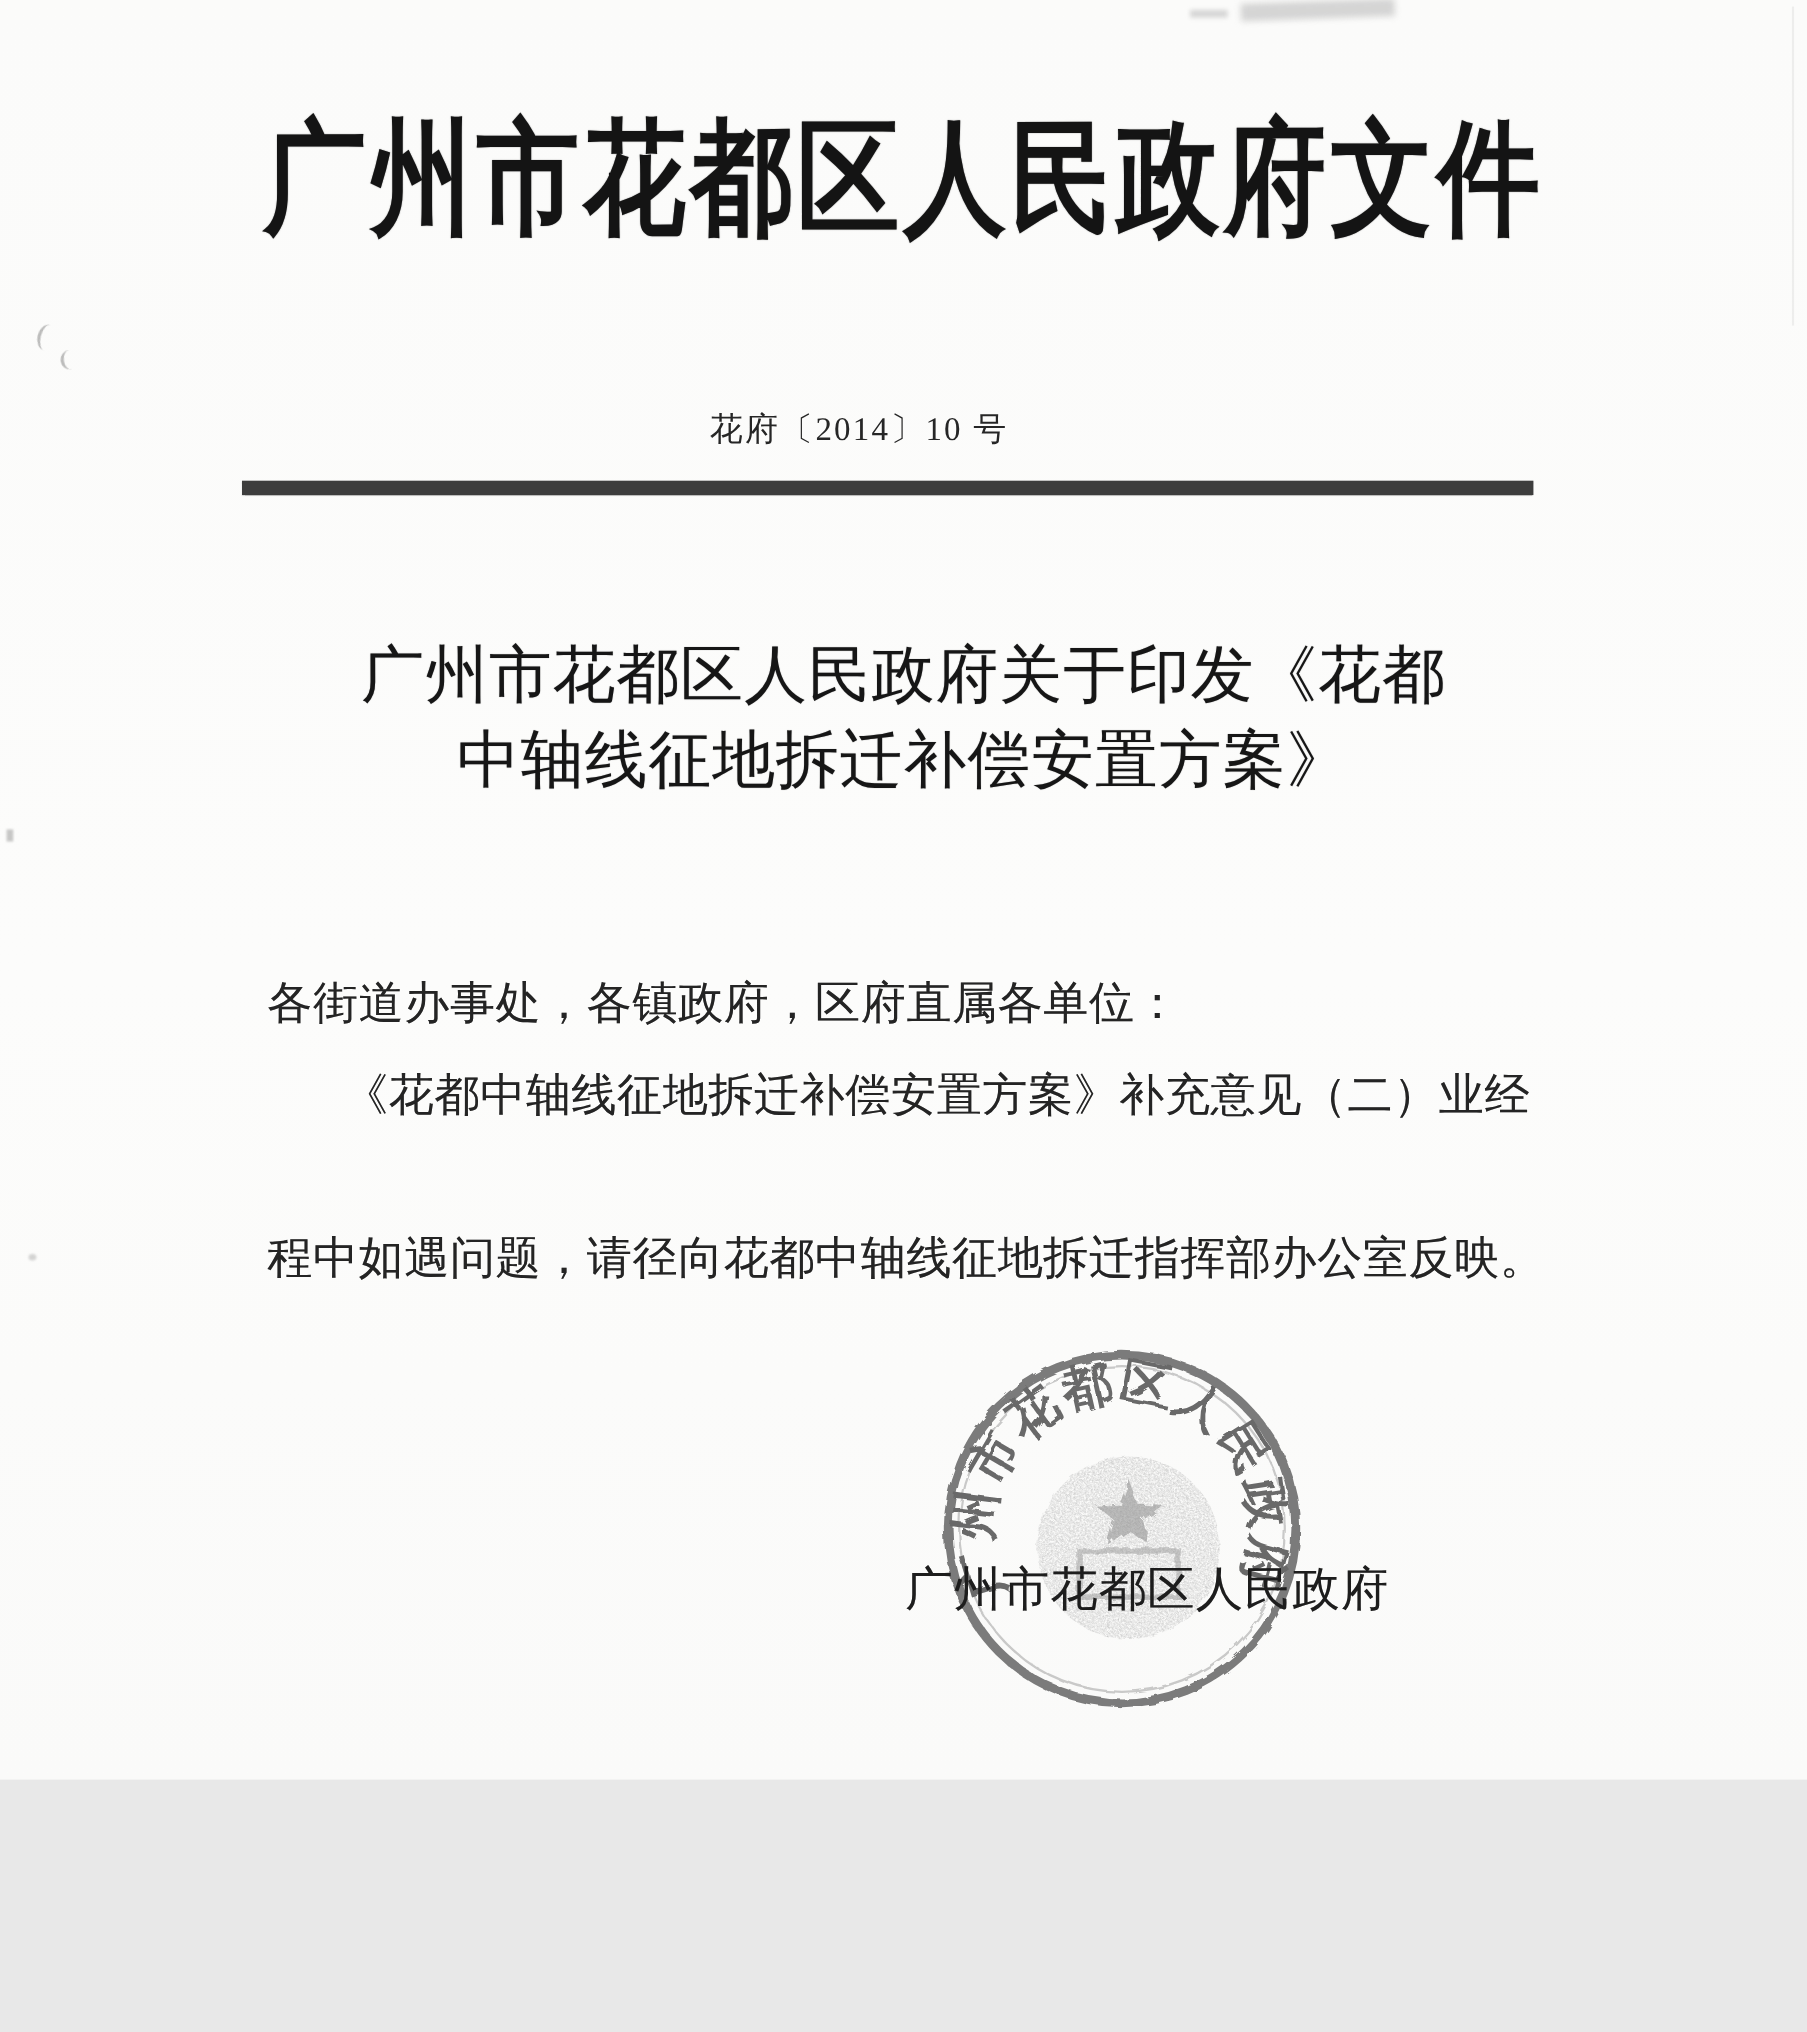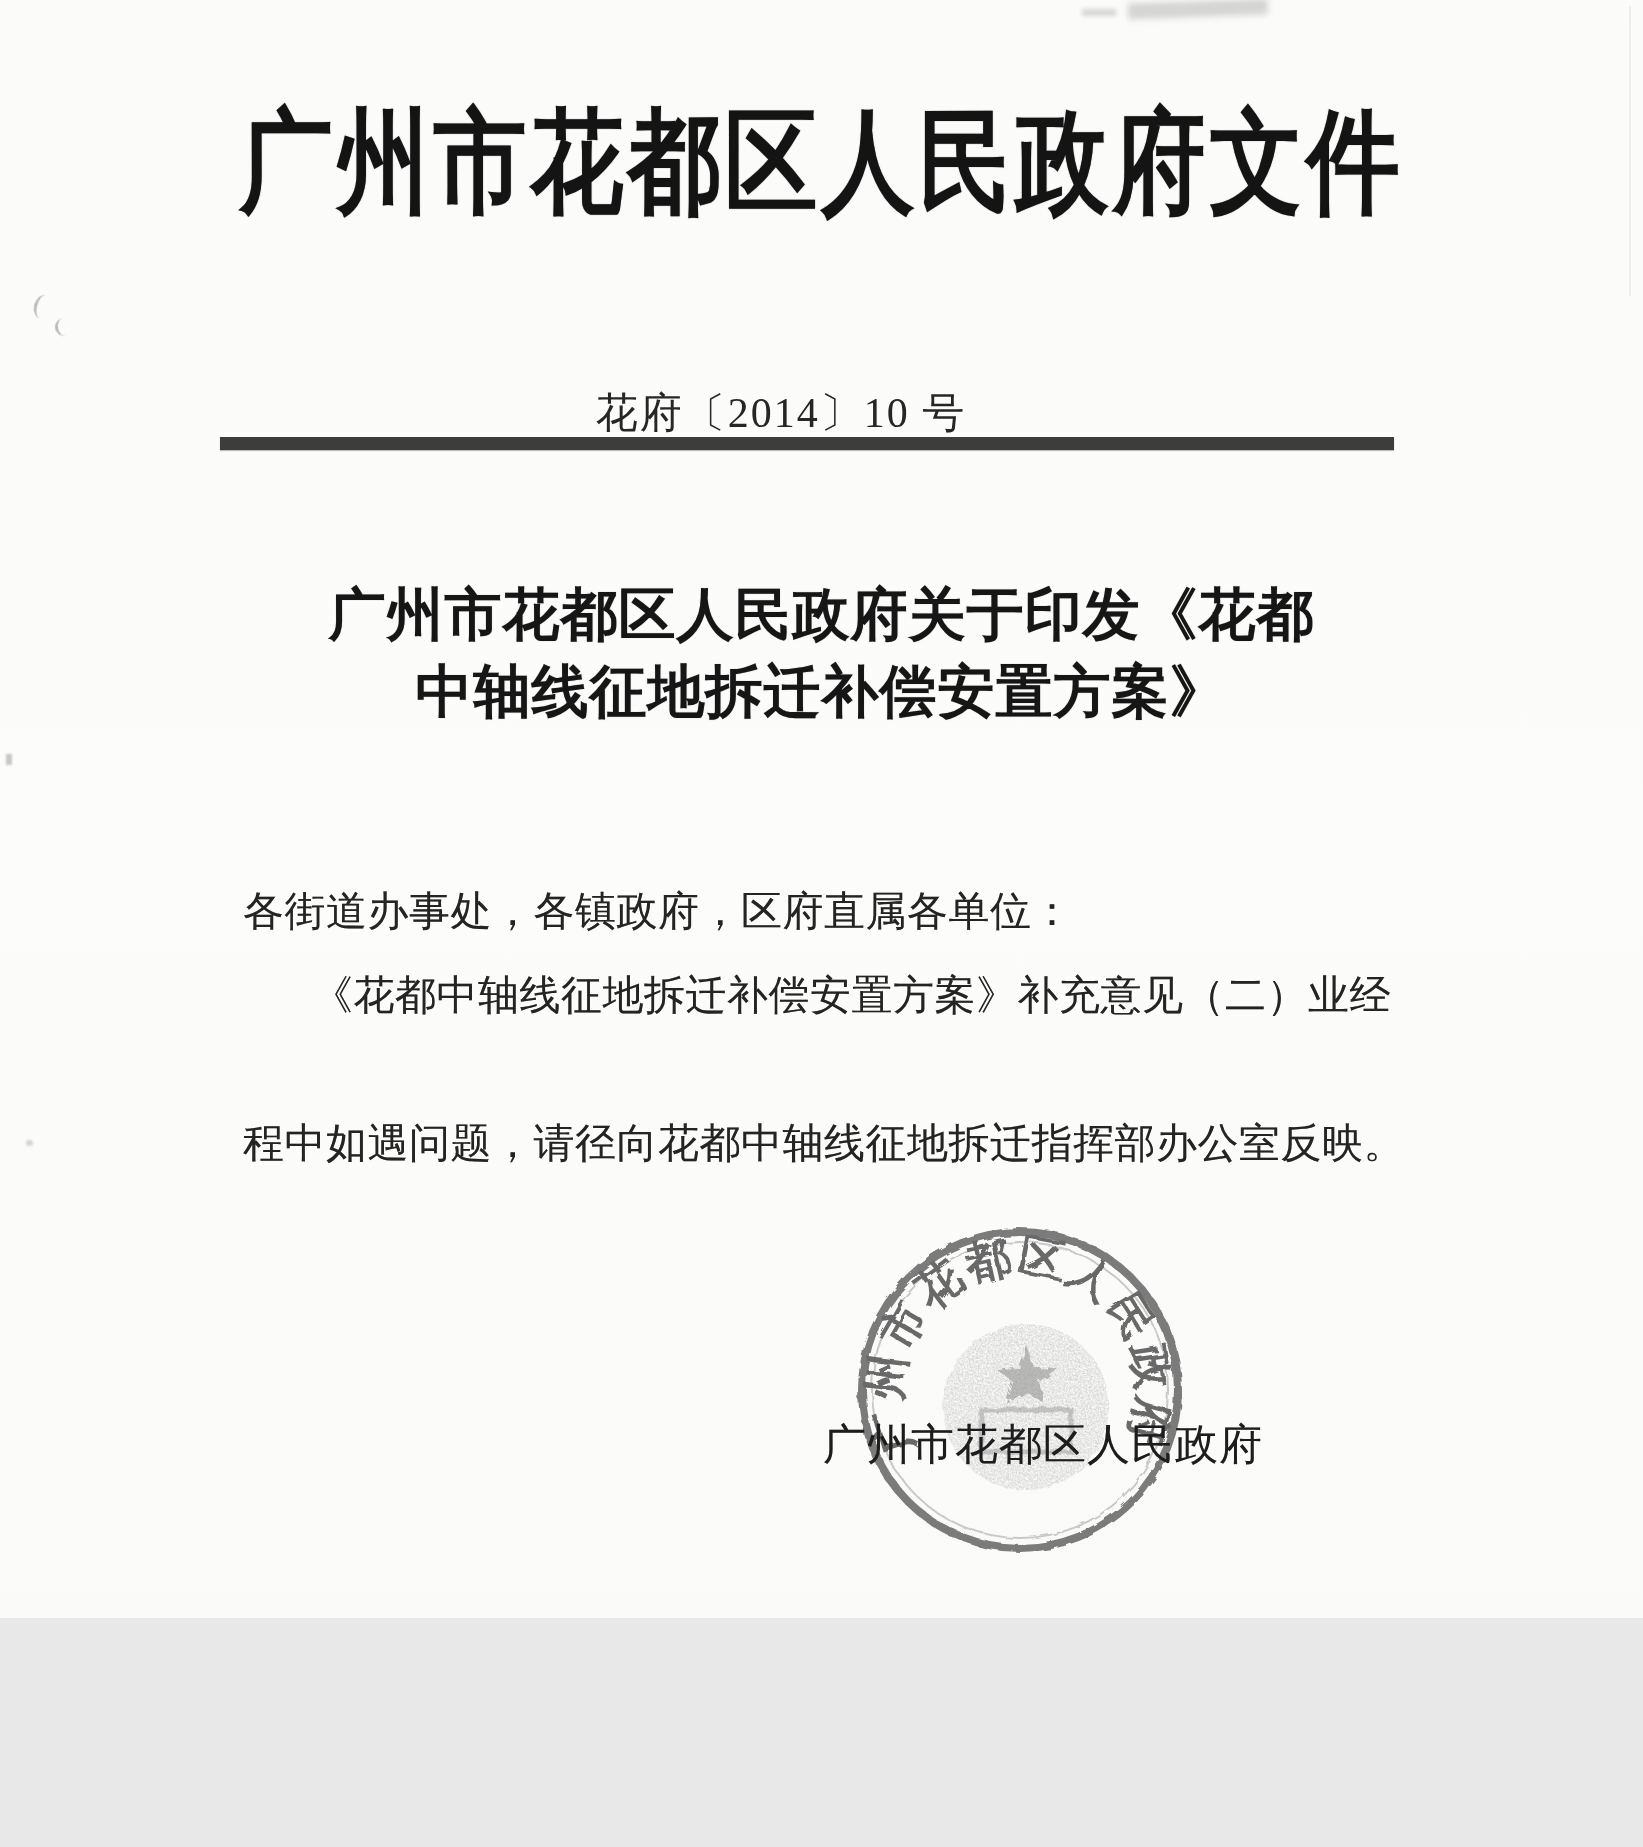--- a/index.html
+++ b/index.html
@@ -10,30 +10,30 @@
     overflow:hidden;color:#1f1f1f;
   }
   .header-title{
     position:absolute;top:86px;left:0;width:100%;text-align:center;
     font-family:"Liberation Serif","DejaVu Serif",serif;
     font-size:93px;font-weight:900;color:#141414;letter-spacing:4px;
     transform:scaleY(1.22);transform-origin:top center;white-space:nowrap;
     text-shadow:0 0 1px rgba(0,0,0,.55);
   }
   .doc-number{
-    position:absolute;top:385px;left:0;width:1562px;text-align:center;
-    font-size:42px;color:#262626;letter-spacing:2px;white-space:nowrap;
+    position:absolute;top:370px;left:0;width:1562px;text-align:center;
+    font-size:30px;color:#262626;letter-spacing:2px;white-space:nowrap;
   }
   .rule{
     position:absolute;left:220px;top:437px;width:1174px;height:13px;
     background:#3d3d3d;box-shadow:0 1px 1px rgba(0,0,0,.25);
   }
   .notice-title{
     position:absolute;top:576px;left:0;width:100%;text-align:center;
-    font-size:57px;font-weight:bold;color:#161616;line-height:77px;
+    font-size:57px;font-weight:normal;color:#161616;line-height:77px;
     letter-spacing:1px;text-shadow:0 0 1px rgba(0,0,0,.4);
   }
   .body-line{
     position:absolute;font-size:41px;color:#242424;white-space:nowrap;
     letter-spacing:0.5px;text-shadow:0 0 .5px rgba(0,0,0,.35);
   }
   .salutation{left:243px;top:884px;}
   .bline-1{left:312px;top:968px;}
   .bline-2{left:243px;top:1042px;}
   .bline-3{left:243px;top:1116px;}

